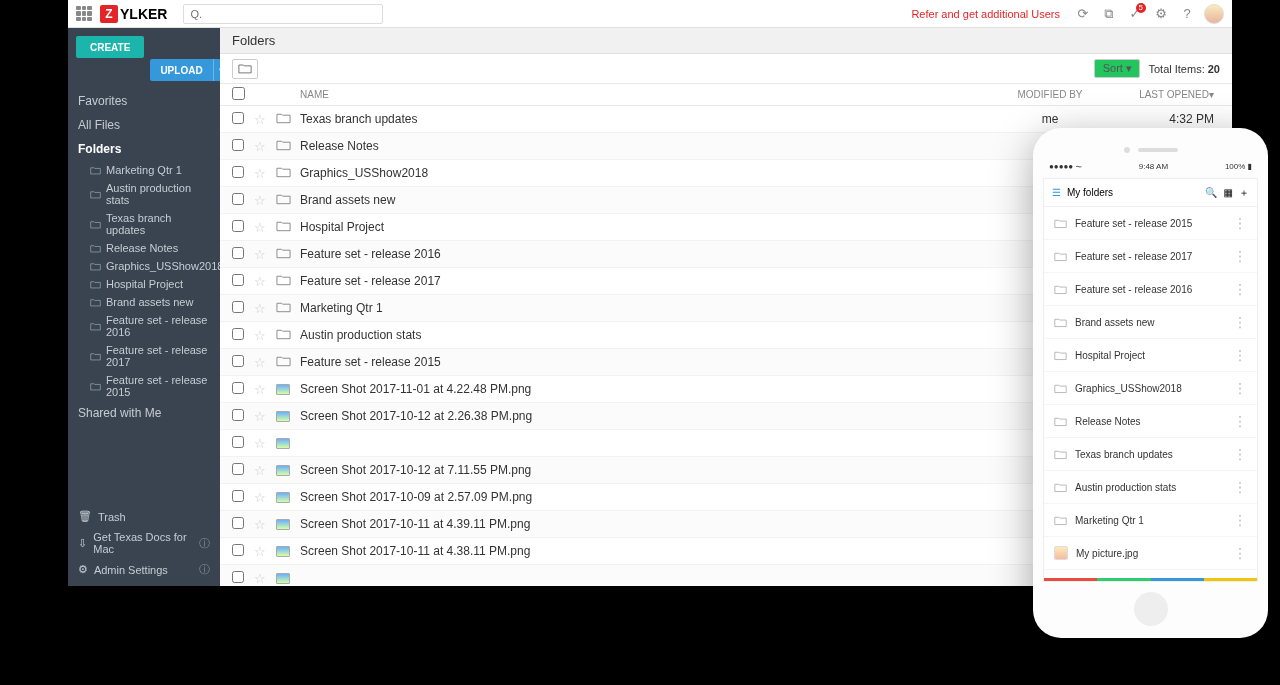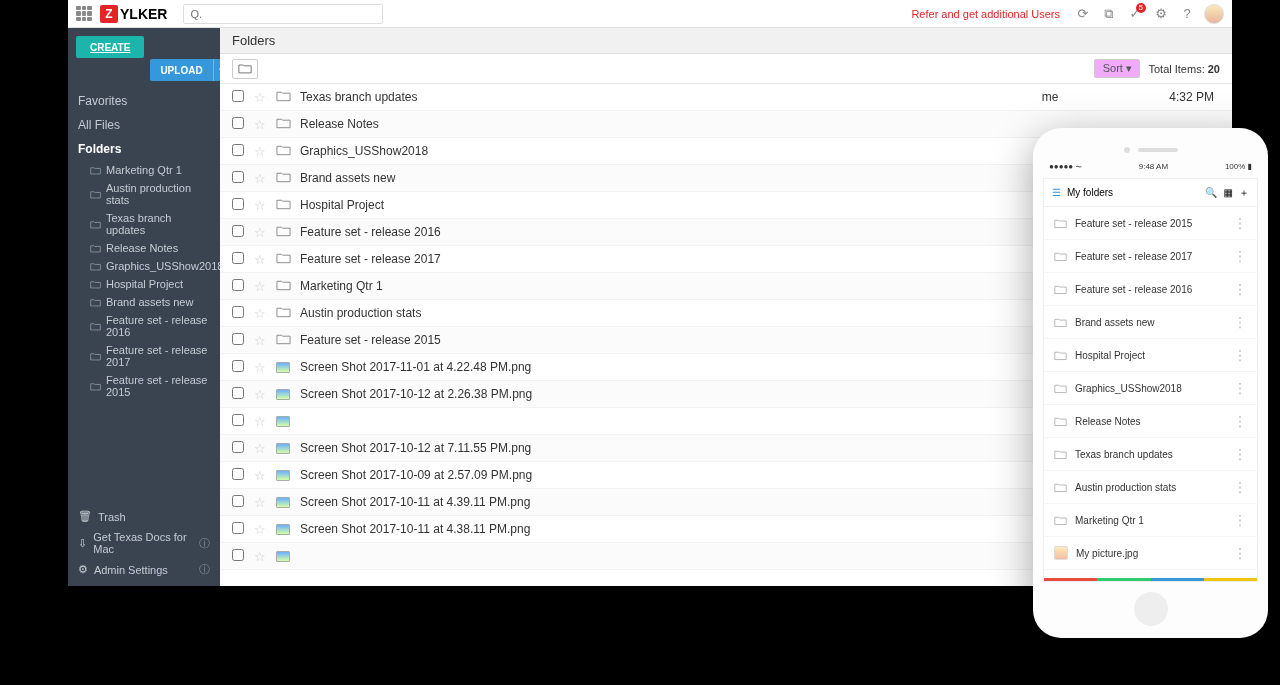--- a/index.html
+++ b/index.html
@@ -14,38 +14,38 @@
 .search input { width: 100%; height: 20px; border: 1px solid #ddd; border-radius: 2px; padding: 0 6px; font-size: 11px; }
 .topbar-spacer { flex: 1; }
 .refer-link { color: #e42527; font-size: 11px; text-decoration: none; margin-right: 6px; }
 .topbar-icon { width: 18px; height: 18px; display: flex; align-items: center; justify-content: center; color: #888; font-size: 13px; position: relative; }
 .badge { position: absolute; top: -2px; right: -2px; background: #e42527; color: #fff; font-size: 8px; border-radius: 6px; padding: 0 3px; line-height: 10px; }
 .avatar { width: 20px; height: 20px; border-radius: 50%; background: linear-gradient(#fceabb,#e8b5a0); border: 1px solid #ddd; }
 .main { flex: 1; display: flex; min-height: 0; }
 .sidebar { width: 152px; background: #3a4451; color: #fff; display: flex; flex-direction: column; font-size: 12px; }
 .sidebar-actions { display: flex; gap: 6px; padding: 8px; }
 .btn { border: none; color: #fff; font-size: 10px; font-weight: 600; height: 22px; border-radius: 2px; cursor: pointer; }
-.btn-create { background: #1cb5ac; padding: 0 14px; text-decoration: underline; }
+.btn-create { background: #1cb5ac; padding: 0 14px; }
 .upload-wrap { display: flex; margin-top: 23px; }
 .btn-upload { background: #3498db; padding: 0 10px; border-radius: 2px 0 0 2px; }
 .btn-upload-dd { background: #3498db; width: 18px; border-left: 1px solid rgba(255,255,255,0.3); border-radius: 0 2px 2px 0; }
 .nav-item { padding: 5px 10px; color: #c5ccd3; cursor: pointer; }
 .nav-item.active { color: #fff; font-weight: 600; }
 .tree-item { display: flex; align-items: center; gap: 5px; padding: 3px 10px 3px 22px; color: #c5ccd3; cursor: pointer; font-size: 11px; }
 .tree-item svg { width: 11px; height: 11px; flex-shrink: 0; }
 .sidebar-spacer { flex: 1; }
 .sidebar-bottom { font-size: 11px; color: #c5ccd3; padding-bottom: 6px; }
 .sb-row { display: flex; align-items: center; gap: 6px; padding: 4px 10px; position: relative; }
 .sb-row .info { position: absolute; right: 10px; opacity: 0.5; }
 .content { flex: 1; display: flex; flex-direction: column; background: #fff; min-width: 0; }
 .content-header { height: 26px; background: #f1f1f1; border-bottom: 1px solid #e0e0e0; display: flex; align-items: center; padding: 0 12px; font-size: 13px; color: #333; }
 .toolbar { height: 30px; border-bottom: 1px solid #e8e8e8; display: flex; align-items: center; padding: 0 12px; gap: 8px; }
 .newfolder-btn { width: 26px; height: 20px; border: 1px solid #ccc; border-radius: 2px; display: flex; align-items: center; justify-content: center; }
 .toolbar-spacer { flex: 1; }
-.sort-btn { border: 1px solid #ccc; border-radius: 2px; padding: 2px 8px; font-size: 11px; color: #555; background: #f0abfc; }
+.sort-btn { border: 1px solid #ccc; border-radius: 2px; padding: 2px 8px; font-size: 11px; color: #555; background: #22c55e; }
 .totals { font-size: 11px; color: #333; }
 .totals b { font-weight: 700; }
 .cols { height: 22px; border-bottom: 1px solid #e8e8e8; display: flex; align-items: center; font-size: 10px; color: #888; padding: 0 12px; }
 .col-check { width: 22px; }
 .col-star { width: 22px; }
 .col-icon { width: 24px; }
 .col-name { flex: 1; }
 .col-mod { width: 120px; text-align: center; }
 .col-last { width: 110px; text-align: right; padding-right: 6px; }
 .rows { flex: 1; overflow: auto; }
@@ -172,20 +172,21 @@
             </svg>
             <span>Feature set - release 2017</span>
           </div>
           <div class="tree-item">
             <svg viewBox="0 0 16 12">
               <path fill="none" stroke="#9aa" d="M1 2h5l1 1h8v8H1z"></path>
             </svg>
             <span>Feature set - release 2015</span>
           </div>
         </div>
+      <div class="nav-item">Shared with Me</div>
       <div class="sidebar-spacer"></div>
       <div class="sidebar-bottom">
         <div class="sb-row">
             <span>🗑</span>
             <span>Trash</span>
           </div>
         <div class="sb-row">
             <span>⇩</span>
             <span>Get Texas Docs for Mac</span>
             <span class="info">ⓘ</span>
@@ -202,20 +203,28 @@
       <div class="content-header">Folders</div>
       <div class="toolbar">
         <div class="newfolder-btn">
           <svg viewBox="0 0 16 12" width="14" height="11">
               <path fill="none" stroke="#666" d="M1 2h5l1 1h8v8H1z"></path>
             </svg>
         </div>
         <div class="toolbar-spacer"></div>
         <button class="sort-btn"><span>Sort</span> ▾</button>
         <span class="totals"><span>Total Items: </span><b>20</b></span>
+      </div>
+      <div class="cols">
+        <div class="col-check"><input type="checkbox" style=""></div>
+        <div class="col-star"></div>
+        <div class="col-icon"></div>
+        <div class="col-name">NAME</div>
+        <div class="col-mod">MODIFIED BY</div>
+        <div class="col-last"><span>LAST OPENED</span>▾</div>
       </div>
       <div class="rows" id="rows">
           <div class="row">
             <div class="col-check"><input type="checkbox" style=""></div>
             <div class="col-star"><span class="star">☆</span></div>
             <div class="col-icon"><svg class="folder-ic" viewBox="0 0 16 12" width="15" height="12">
                 <path fill="none" stroke="#888" d="M1 2h5l1 1h8v8H1z"></path>
               </svg></div>
             <div class="col-name">Texas branch updates</div>
             <div class="col-mod">me</div>

